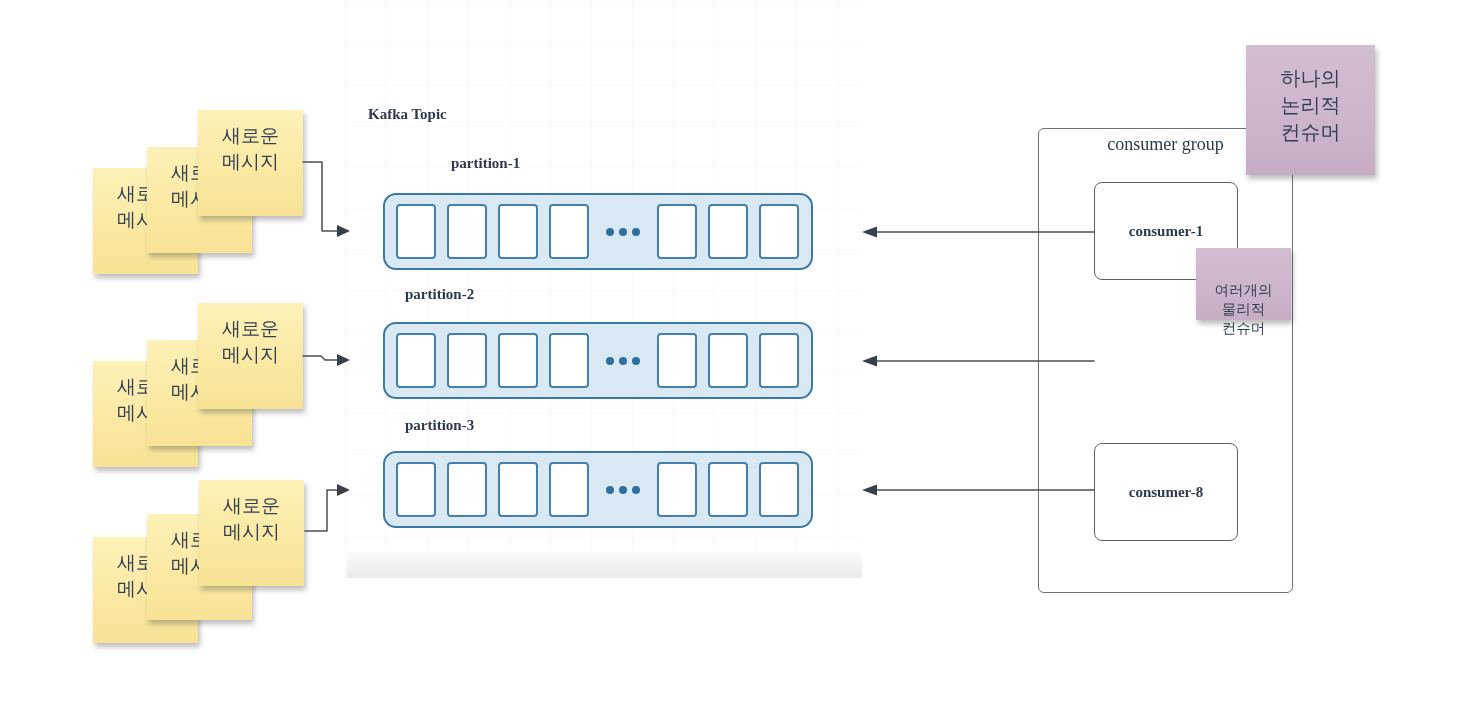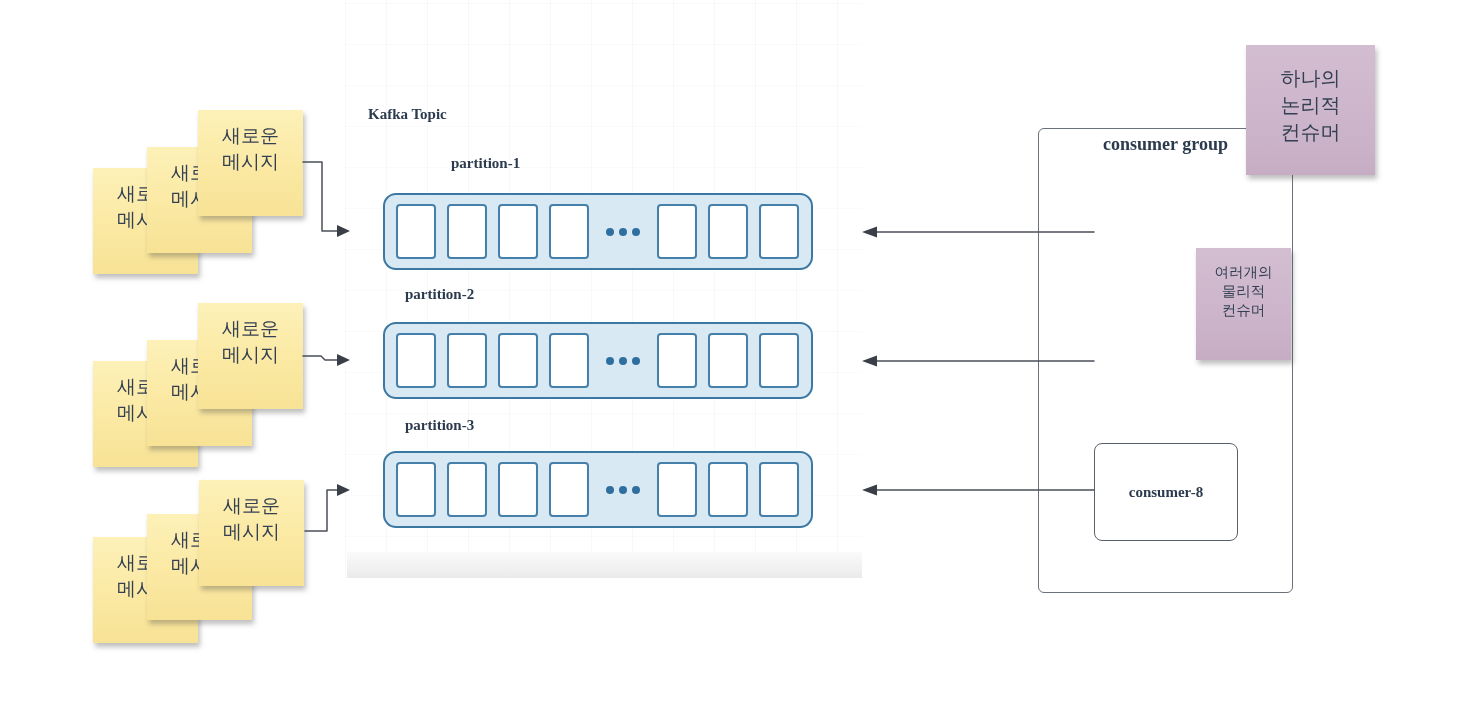--- a/index.html
+++ b/index.html
@@ -50,28 +50,28 @@
     text-align:center;font-size:19px;line-height:26px;color:#333f52;
     padding-top:13px;
   }
   
   .pnote{
     box-sizing:border-box;background:linear-gradient(180deg,#d3bdd1 0%,#cdb6cb 55%,#c6adc4 100%);
     box-shadow:2px 4px 5px rgba(70,70,70,.35);
     text-align:center;color:#333f52;z-index:6;
   }
   .pnote-1{left:1246px;top:45px;width:129px;height:130px;font-size:20px;line-height:27px;padding-top:20px;}
-  .pnote-2{left:1196px;top:248px;width:95px;height:112px;font-size:14.5px;line-height:19px;padding-top:15px;text-align:center;}
+  .pnote-2{left:1196px;top:248px;width:95px;height:72px;font-size:14.5px;line-height:19px;padding-top:33px;text-align:center;}
 
   
   .group-box{
     left:1038px;top:128px;width:255px;height:465px;box-sizing:border-box;
     border:1.5px solid #6b717b;border-radius:6px;background:transparent;z-index:2;
   }
-  .group-label{left:1038px;top:134px;width:255px;text-align:center;font-size:18px;font-weight:bold;z-index:3;}
+  .group-label{left:1038px;top:134px;width:255px;text-align:center;font-size:18px;font-weight:normal;z-index:3;}
   .consumer-box{
     left:1094px;width:144px;height:98px;box-sizing:border-box;
     border:1.5px solid #5b616b;border-radius:8px;background:#ffffff;
     display:flex;align-items:center;justify-content:center;
     font-size:15px;font-weight:bold;z-index:3;
   }
 
   svg.arrows{left:0;top:0;z-index:5;pointer-events:none;}
 </style>
 </head>
@@ -167,20 +167,23 @@
     <div>메시지</div>
   </div>
   <div class="abs note" style="left:199px;top:480px;z-index:4;">
     <div>새로운</div>
     <div>메시지</div>
   </div>
 
   <div class="abs group-box"></div>
   <div class="abs group-label">consumer group</div>
 
+  <div class="abs consumer-box" style="top:182px;">
+    <span>consumer-1</span>
+  </div>
   <div class="abs consumer-box" style="top:443px;">
     <span>consumer-8</span>
   </div>
 
   <div class="abs pnote pnote-1">
     <div>하나의</div>
     <div>논리적</div>
     <div>컨슈머</div>
   </div>
   <div class="abs pnote pnote-2">

